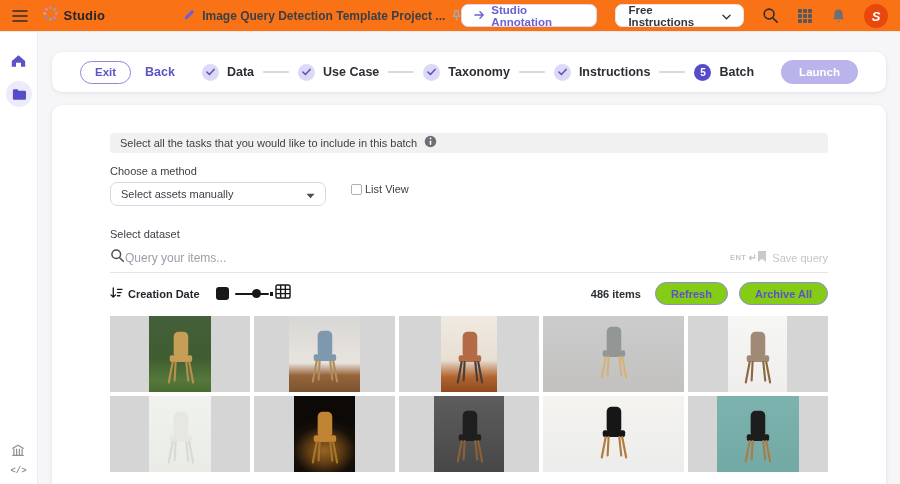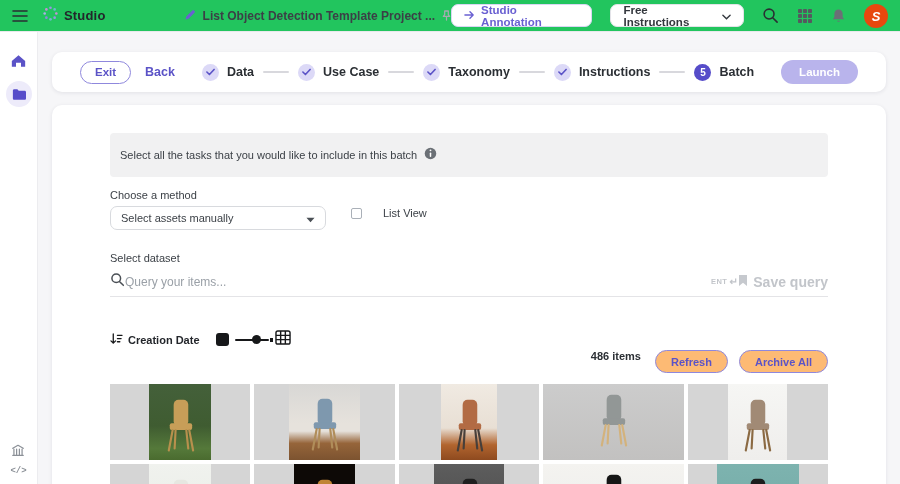--- a/index.html
+++ b/index.html
@@ -1,20 +1,20 @@
 <!DOCTYPE html>
 <html><head>
 <meta charset="utf-8">
 <style>
   * { margin:0; padding:0; box-sizing:border-box; }
   body { font-family:"Liberation Sans", sans-serif; }
   .page { position:relative; width:900px; height:484px; overflow:hidden; background:#f6f6f8; }
 
   
-  .topbar { position:absolute; top:0; left:0; right:0; height:32px; background:#22c55e;
+  .topbar { position:absolute; top:0; left:0; right:0; height:32px; background:#f97316;
             border-bottom:1px solid #e9e9ec; display:flex; align-items:center; padding:0 12px; z-index:5; }
   .hamburger { width:18px; height:18px; cursor:pointer; display:flex; align-items:center; }
   .brand { display:flex; align-items:center; gap:6px; margin-left:13px; cursor:pointer; }
   .brand-name { font-size:13px; font-weight:700; color:#23262b; letter-spacing:.2px; }
   .title-group { display:flex; align-items:center; gap:7px; margin-left:78px; }
   .project-title { font-size:12px; color:#3b4046; font-weight:600; white-space:nowrap; }
   .top-right { margin-left:auto; display:flex; align-items:center; gap:18px; }
   .pill-btn { display:flex; align-items:center; gap:6px; height:23px; padding:0 12px;
               border-radius:7px; background:#fff; font-size:11.5px; cursor:pointer; }
   .annotation-btn { border:1px solid #d9d6f3; color:#6a60d2; font-weight:600; }
@@ -50,53 +50,53 @@
   .step-badge svg { display:none; }
   .step-badge.done svg { display:block; }
   .step-label { font-size:12.5px; color:#2b2f34; font-weight:600; }
   .connector { width:26px; height:2px; background:#d8d8dd; border-radius:1px; }
   .launch-btn { height:24px; padding:0 18px; border:none; border-radius:14px; background:#b9b4ec;
                 color:#fff; font-size:11.5px; font-weight:600; cursor:pointer; }
 
   
   .main-card { margin-top:13px; height:430px; padding:18px 58px 0; }
   .page-title { font-size:15px; font-weight:700; color:#1f2327; }
-  .info-bar { margin-top:10px; height:44px; background:#f1f1f2; border-radius:4px; display:flex;
+  .info-bar { margin-top:10px; height:20px; background:#f1f1f2; border-radius:4px; display:flex;
               align-items:center; padding:0 10px; gap:7px; }
   .info-text { font-size:11px; color:#3c4147; }
   .field-label { font-size:11px; color:#3c4147; }
   .method-row { display:flex; align-items:flex-start; margin-top:5px; }
   .select-box { width:216px; height:24px; border:1px solid #d8dade; border-radius:7px; display:flex;
                 align-items:center; justify-content:space-between; padding:0 10px; cursor:pointer; background:#fff; }
   .select-value { font-size:11px; color:#3c4147; }
-  .listview { display:flex; align-items:center; gap:21px; margin-left:25px; margin-top:1px; cursor:pointer; }
+  .listview { display:flex; align-items:center; gap:3px; margin-left:25px; margin-top:1px; cursor:pointer; }
   .checkbox { width:11px; height:11px; border:1.5px solid #aab0b8; border-radius:2px; background:#fff; }
   .listview-label { font-size:11px; color:#3c4147; }
   .mt12 { margin-top:12px; } .mt22 { margin-top:22px; }
   .search-row { margin-top:3px; height:30px; display:flex; align-items:center; 
                 border-bottom:1px solid #e4e4e7; }
   .query-input { flex:1; border:none; outline:none; font-size:12px; color:#33373d;
                  font-family:"Liberation Sans", sans-serif; }
   .query-input::placeholder { color:#9aa0a7; }
   .enter-hint { font-size:7.5px; color:#c2c5ca; letter-spacing:.5px; font-weight:700; display:flex; align-items:center; gap:2px; }
   .enter-glyph { font-size:10px; }
   .save-query { display:flex; align-items:center; gap:5px; cursor:pointer; }
-  .save-query-label { font-size:14px; color:#c2c5ca;font-weight:bold; }
+  .save-query-label { font-size:11px; color:#c2c5ca; }
   .toolbar { margin-top:9px; display:flex; align-items:center; }
   .sort-group { display:flex; align-items:center; gap:5px; cursor:pointer; }
   .sort-label { font-size:11px; font-weight:700; color:#23262b; }
   .view-controls { display:flex; align-items:center; gap:6px; margin-left:16px; }
   .sq-icon { width:13px; height:13px; background:#17181a; border-radius:3px; cursor:pointer; }
   .slider { position:relative; width:34px; height:12px; cursor:pointer; }
   .slider .track { position:absolute; top:5px; left:0; right:0; height:2.5px; background:#17181a; border-radius:2px; }
   .slider .knob { position:absolute; top:1.5px; left:17px; width:9px; height:9px; background:#17181a; border-radius:50%; }
   .slider .tick { position:absolute; top:4px; right:-4px; width:3px; height:4px; background:#17181a; }
-  .toolbar-right { margin-left:auto; display:flex; gap:11px;margin-top:44px; }
+  .toolbar-right { margin-left:auto; display:flex; align-items:center; gap:11px; }
   .items-count { font-size:11px; font-weight:600; color:#2b2f34; margin-right:3px; }
-  .outline-btn { height:23px; padding:0 15px; border:1px solid #8f88dd; border-radius:14px; background:#fdba74;
+  .outline-btn { height:23px; padding:0 15px; border:1px solid #8f88dd; border-radius:14px; background:#84cc16;
                  color:#5b53c7; font-size:11px; font-weight:600; cursor:pointer; }
 
   
   .grid { margin-top:11px; display:grid; grid-template-columns:repeat(5,1fr); gap:4px; }
   .tile { height:76px; background:#d5d5d5; overflow:hidden; display:flex; justify-content:center; cursor:pointer; }
   .photo { height:100%; display:flex; align-items:flex-end; justify-content:center; }
   .photo svg { height:82%; margin-bottom:6%; }
 </style>
 </head>
 <body>
@@ -123,21 +123,21 @@
         </svg>
       </span>
       <span class="brand-name">Studio</span>
     </span>
     <span class="title-group">
       <span>
         <svg width="12" height="12" viewBox="0 0 16 16">
             <path d="M2 14 l1-4 L11 2 a1.6 1.6 0 0 1 2.3 0 l.7.7 a1.6 1.6 0 0 1 0 2.3 L6 13 z" fill="#6a60d2"></path>
           </svg>
       </span>
-      <span class="project-title">List Object Detection Template Project ...</span>
+      <span class="project-title">Image Query Detection Template Project ...</span>
       <span>
         <svg width="9" height="11" viewBox="0 0 10 12">
             <path d="M3 1h4v4l1.5 2h-7L3 5z M5 7v4" stroke="#a7abb1" stroke-width="1.4" fill="none" stroke-linecap="round" stroke-linejoin="round"></path>
           </svg>
       </span>
     </span>
     <span class="top-right">
       <span class="pill-btn annotation-btn">
         <span>
           <svg width="11" height="10" viewBox="0 0 12 10">

